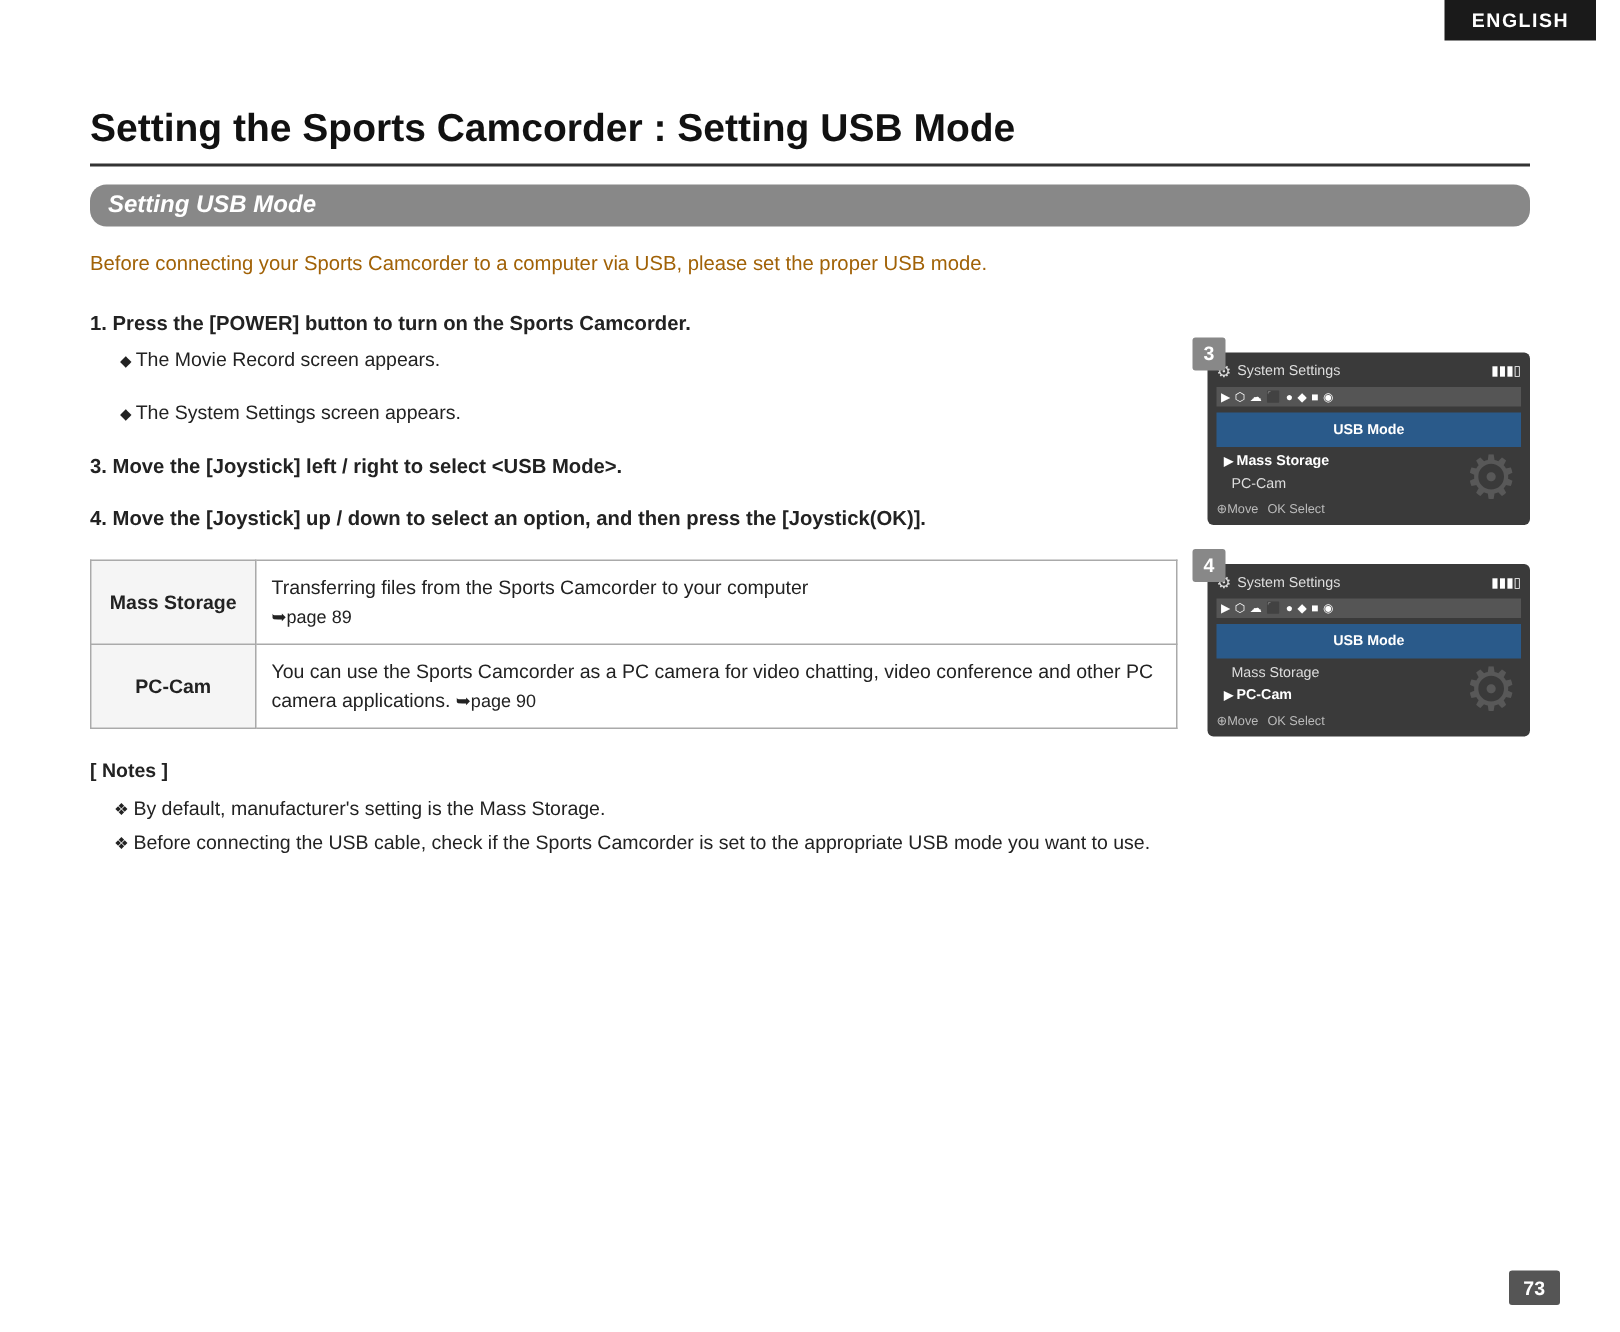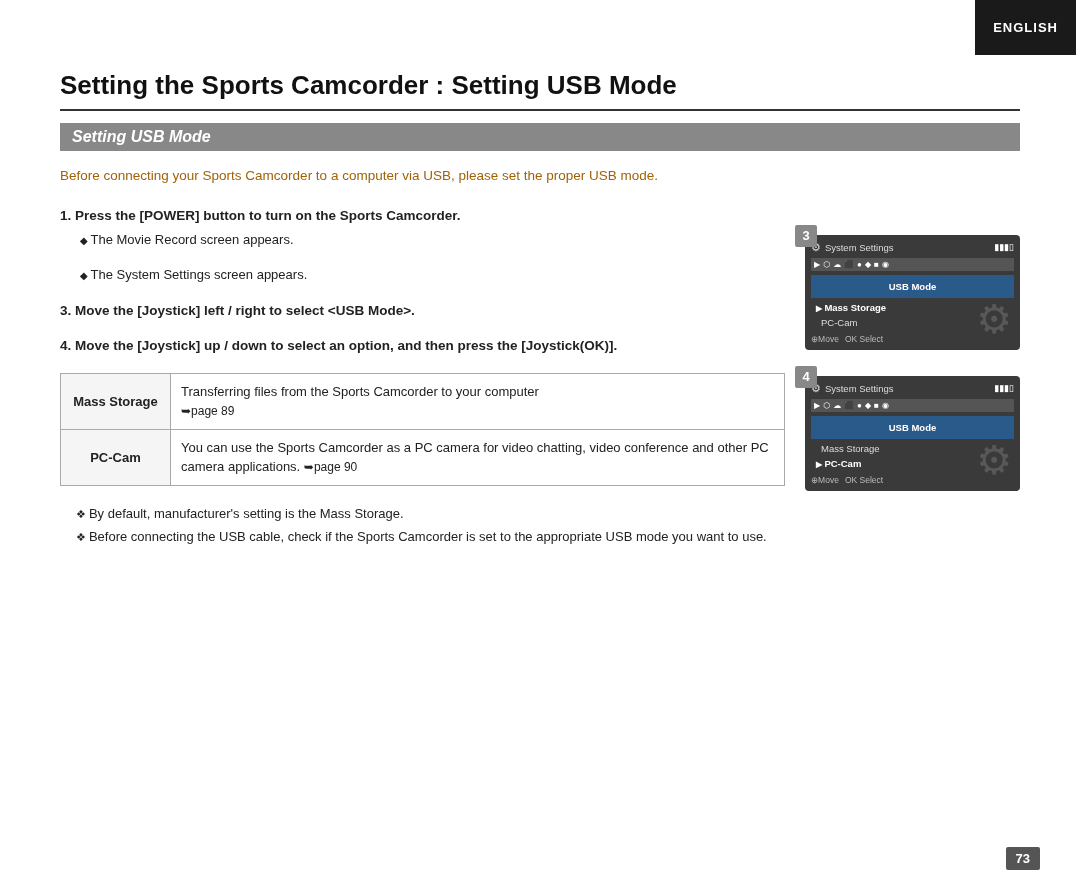--- a/index.html
+++ b/index.html
@@ -18,26 +18,26 @@
       width: 1080px;
       height: 888px;
       padding: 40px 60px 40px 60px;
       position: relative;
     }
 
     
     .english-badge {
       position: absolute;
       top: 0;
-      right: 4px;
+      right: 16px;
       background: #1a1a1a;
       color: #ffffff;
       font-size: 13px;
       font-weight: bold;
-      padding: 20px 18px;
+      padding: 6px 18px;
       letter-spacing: 1px;
     }
 
     
     .main-title {
       font-size: 26px;
       font-weight: bold;
       color: #111;
       border-bottom: 2px solid #333;
       padding-bottom: 8px;
@@ -47,20 +47,21 @@
 
     
     .section-heading {
       background: #888;
       color: #fff;
       font-size: 16px;
       font-weight: bold;
       font-style: italic;
       padding: 5px 12px;
       margin-bottom: 14px;
+      border-radius: 11px;
     }
 
     
     .intro-text {
       font-size: 13.5px;
       color: #a16207;
       margin-bottom: 18px;
       line-height: 1.6;
       max-width: 680px;
     }
@@ -335,20 +336,21 @@
         <tr>
           <td class="label-cell">PC-Cam</td>
           <td>
             <span>You can use the Sports Camcorder as a PC camera for video chatting, video conference and other PC camera applications.</span> <span class="arrow-page">➥page 90</span>
           </td>
         </tr>
       </tbody>
         </table>
 
       <div class="notes-section">
+        <div class="notes-title">[ Notes ]</div>
         <div class="note-item">By default, manufacturer's setting is the Mass Storage.</div>
         <div class="note-item">Before connecting the USB cable, check if the Sports Camcorder is set to the appropriate USB mode you want to use.</div>
       </div>
 
     </div>
 
     <div class="right-content">
 
       <div style="position:relative; margin-top:10px;">
         <div class="cam-panel">

